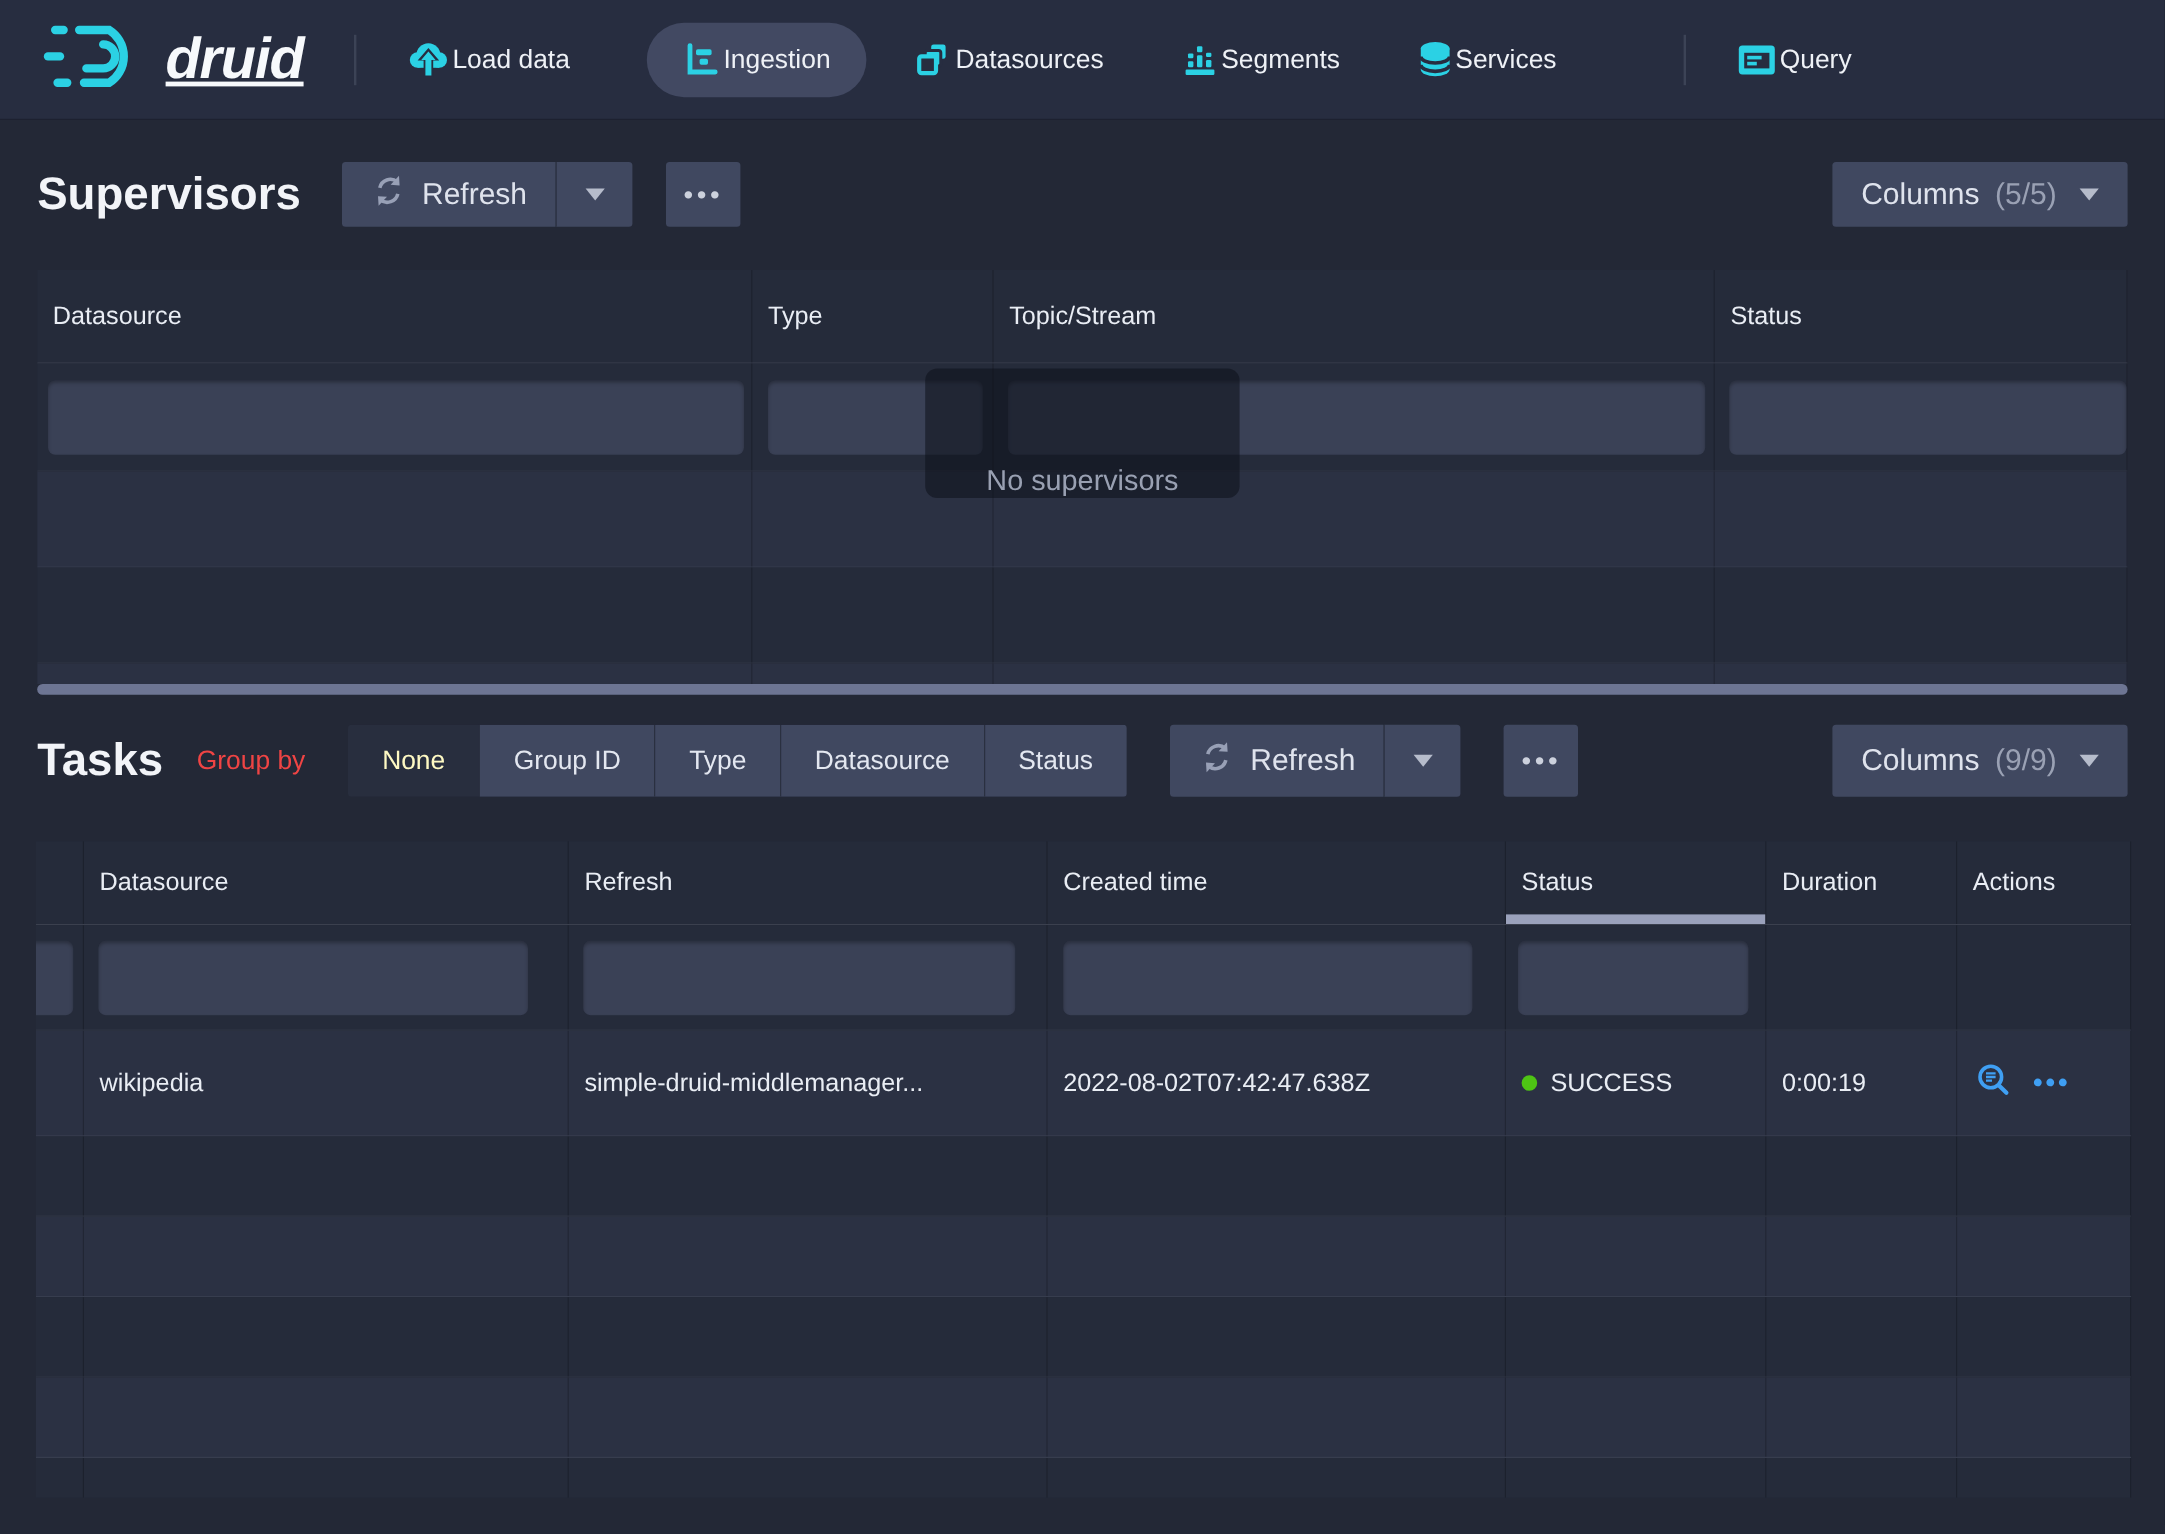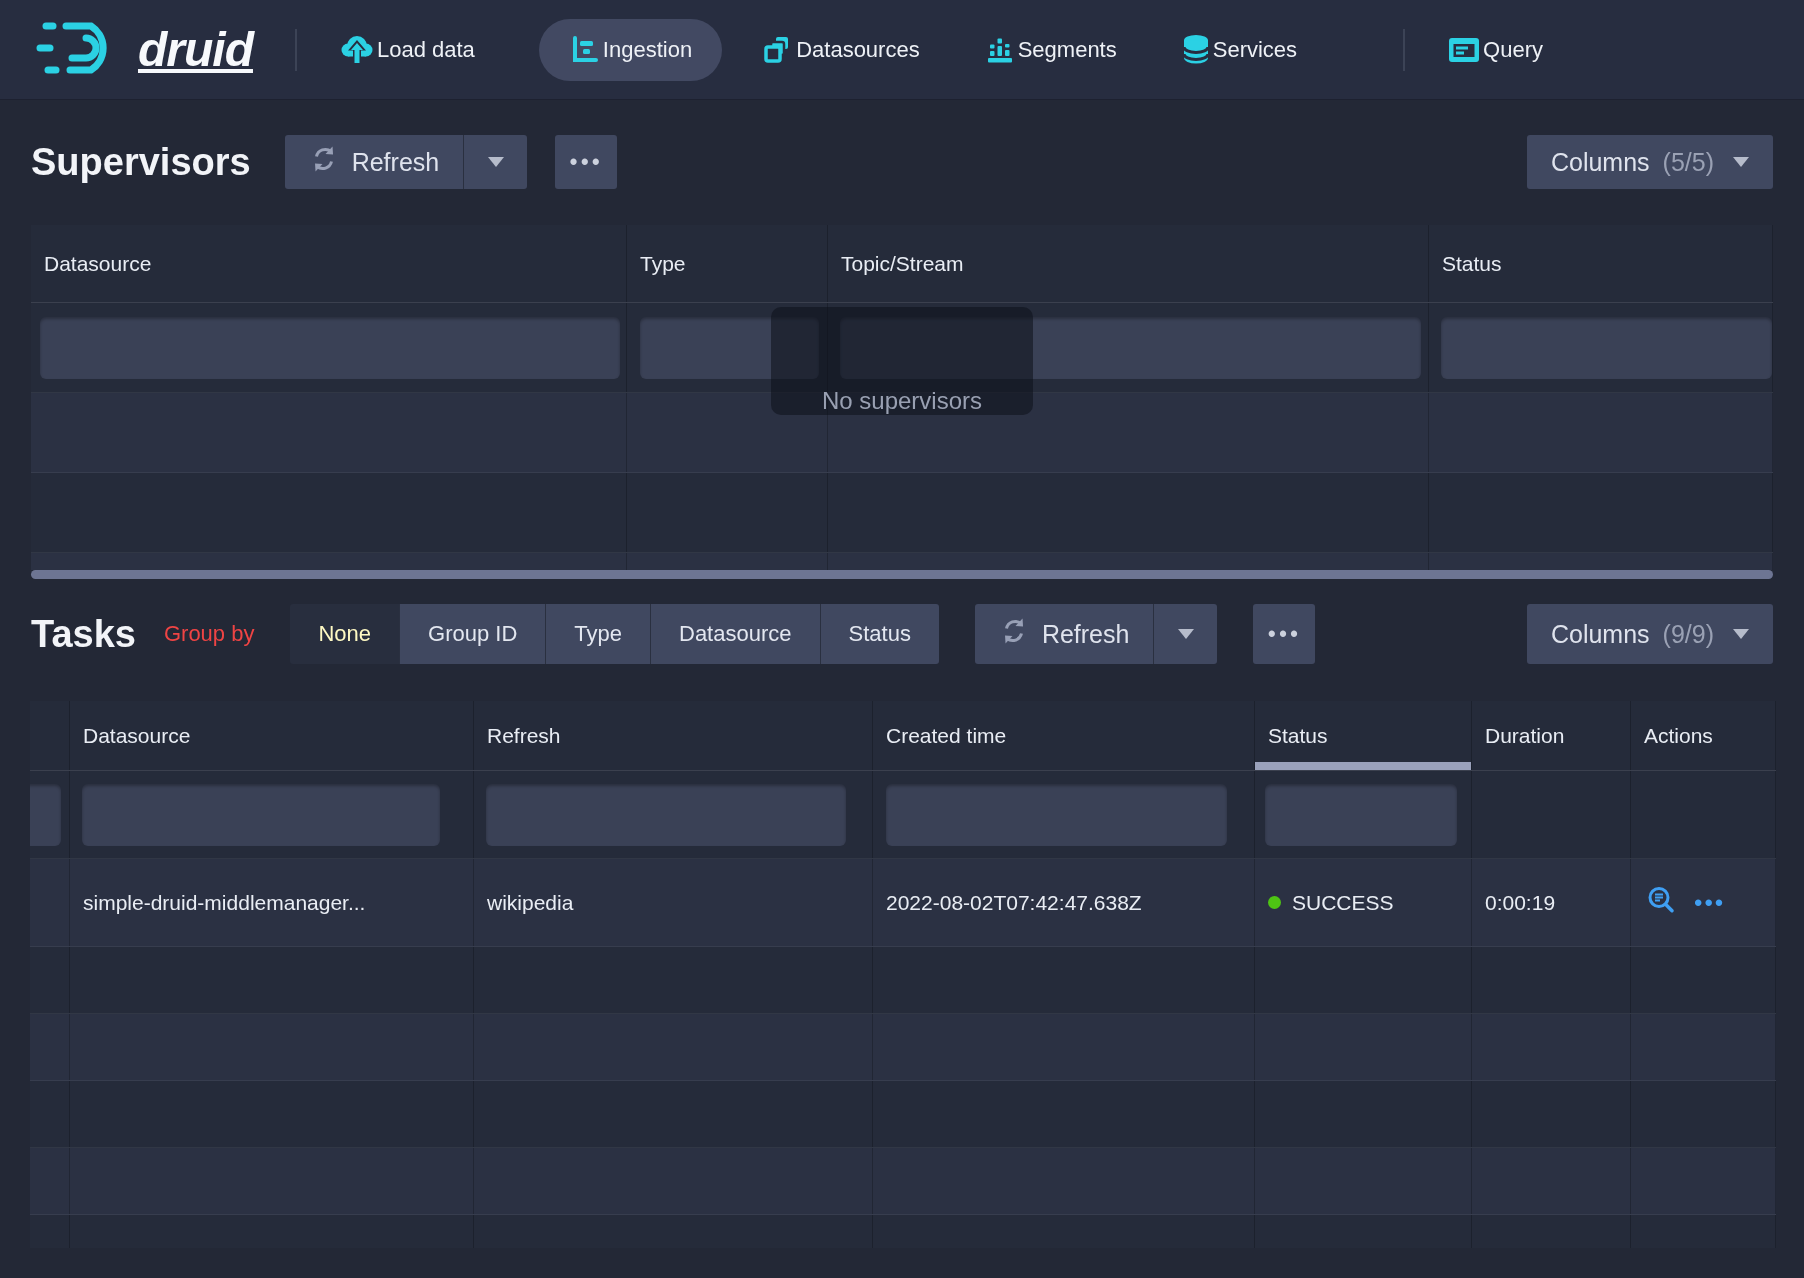--- a/index.html
+++ b/index.html
@@ -333,22 +333,22 @@
         </div>
       <div class="fcell">
           <input class="filter-input" style="margin-left: 10px; width: 192px;">
         </div>
       <div class="fcell"></div>
       <div class="fcell"></div>
     </div>
 
     <div class="row drow stripe">
       <div class="cell"></div>
+      <div class="cell">wikipedia</div>
       <div class="cell">simple-druid-middlemanager...</div>
-      <div class="cell">wikipedia</div>
       <div class="cell">2022-08-02T07:42:47.638Z</div>
       <div class="cell status-cell">
         <span class="dot"></span>
         <span>SUCCESS</span>
       </div>
       <div class="cell">0:00:19</div>
       <div class="cell actions-cell">
         <span style="cursor:pointer;">
           <svg width="30" height="30" viewBox="0 0 30 30">
             <circle cx="13" cy="12.5" r="9" fill="none" stroke="#3f9ff3" stroke-width="3"></circle>

